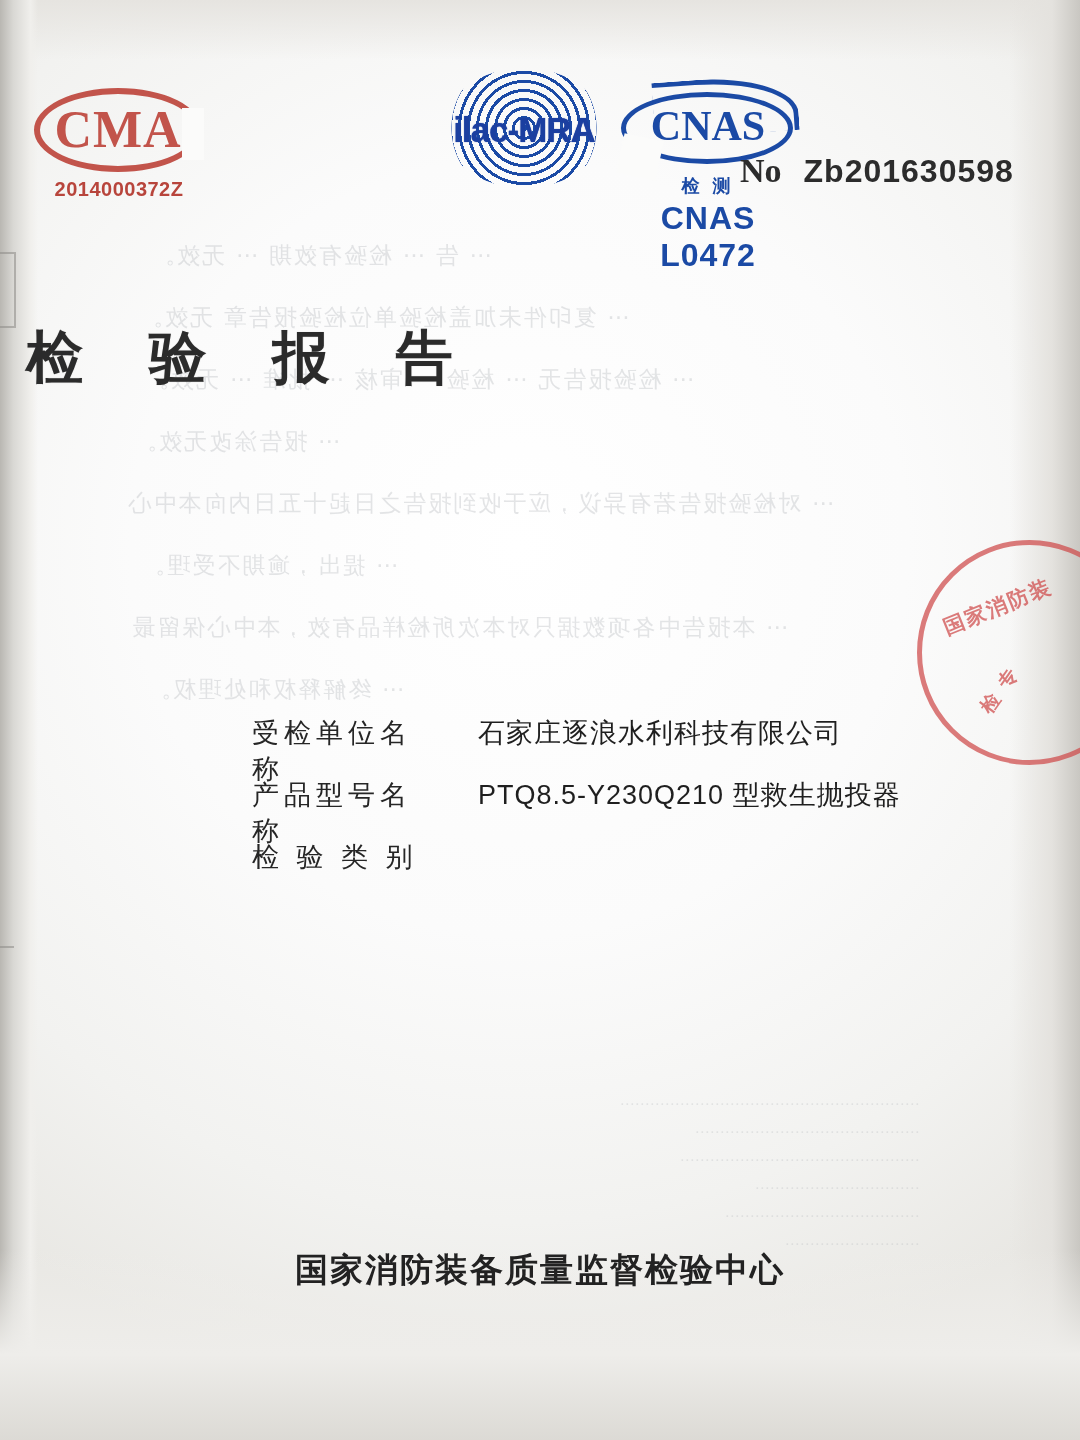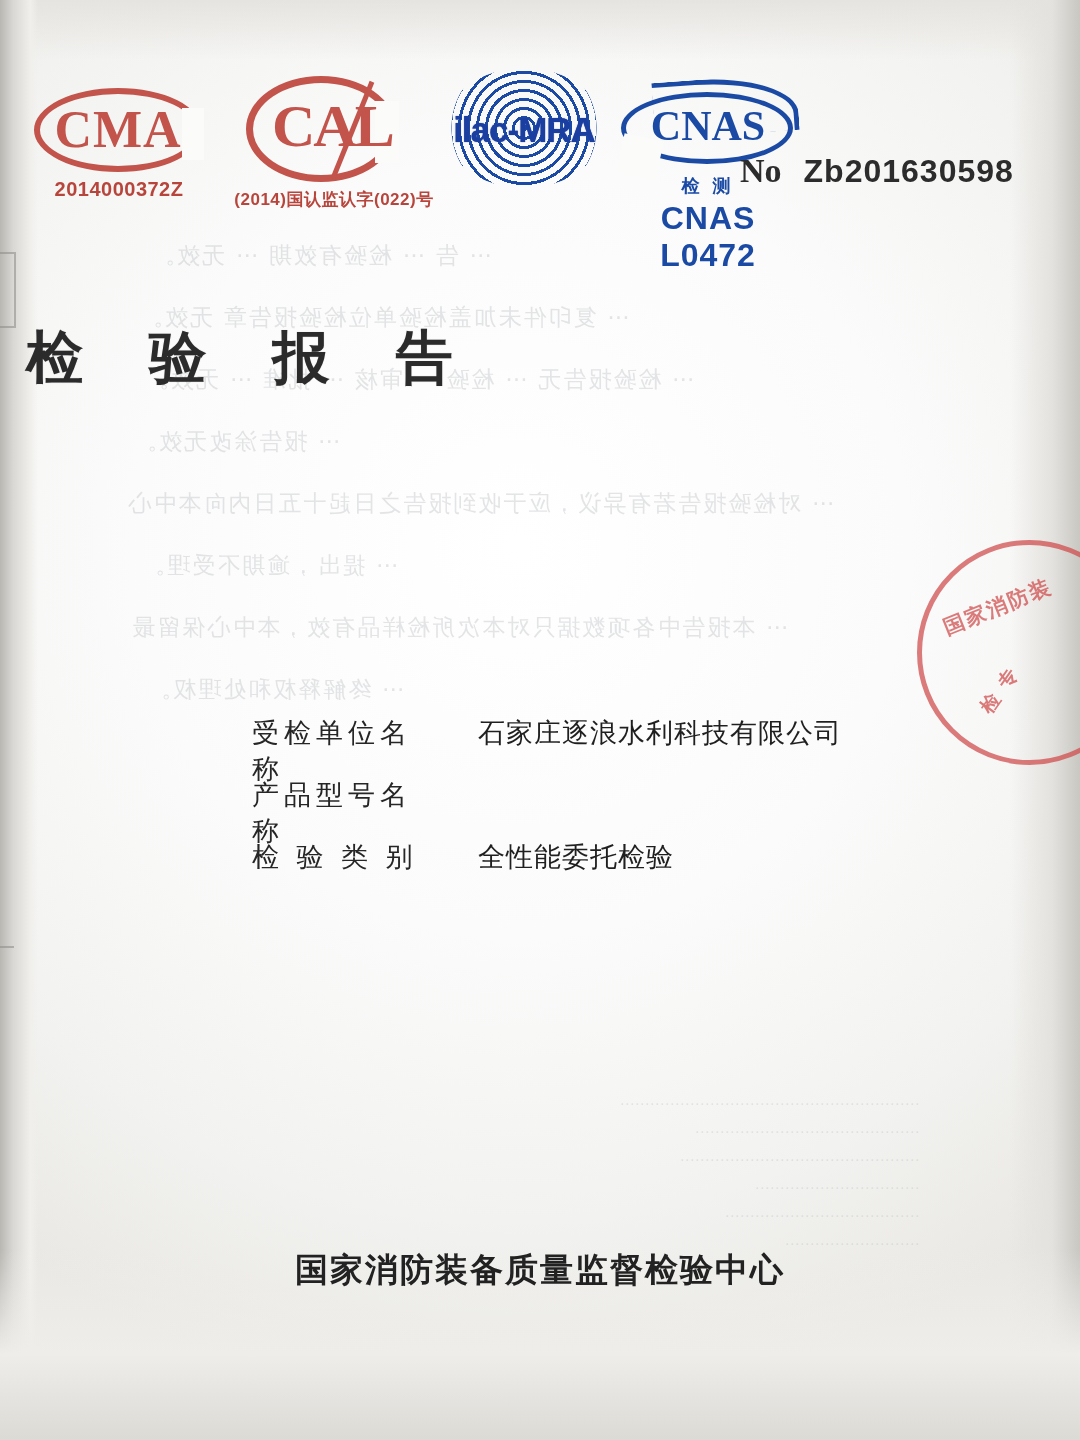--- a/index.html
+++ b/index.html
@@ -340,28 +340,20 @@
   <div class="logo-row">
 
     <div class="logo logo-cma">
       <div class="cma-mark">
         <span>CMA</span>
         <span class="cut"></span>
       </div>
       <div class="logo-caption">2014000372Z</div>
     </div>
 
-    <div class="logo logo-cal">
-      <div class="cal-mark">
-        <span class="ring"></span>
-        <span class="letters">CAL</span>
-        <span class="slash"></span>
-      </div>
-      <div class="logo-caption">(2014)国认监认字(022)号</div>
-    </div>
 
     <div class="logo logo-ilac">
       <div class="ilac-mark">
         <span class="arcs"></span>
         <span class="ilac-text">ilac-MRA</span>
       </div>
     </div>
 
     <div class="logo logo-cnas">
       <div class="cnas-mark">
@@ -417,24 +409,24 @@
 
   <div class="doc-title">检 验 报 告</div>
 
   <div class="fields">
     <div class="field-row">
       <span class="field-label">受检单位名称</span>
       <span class="field-value">石家庄逐浪水利科技有限公司</span>
     </div>
     <div class="field-row">
       <span class="field-label">产品型号名称</span>
+      <span class="field-value">PTQ8.5-Y230Q210 型救生抛投器</span>
     </div>
     <div class="field-row">
       <span class="field-label">检 验 类 别</span>
-      <span class="field-value">全性能委托检验</span>
     </div>
   </div>
 
   <div class="stamp">
     <div class="stamp-text">国家消防装</div>
     <div class="stamp-text2">检 专</div>
   </div>
 
   <div class="footer-org">国家消防装备质量监督检验中心</div>
 

